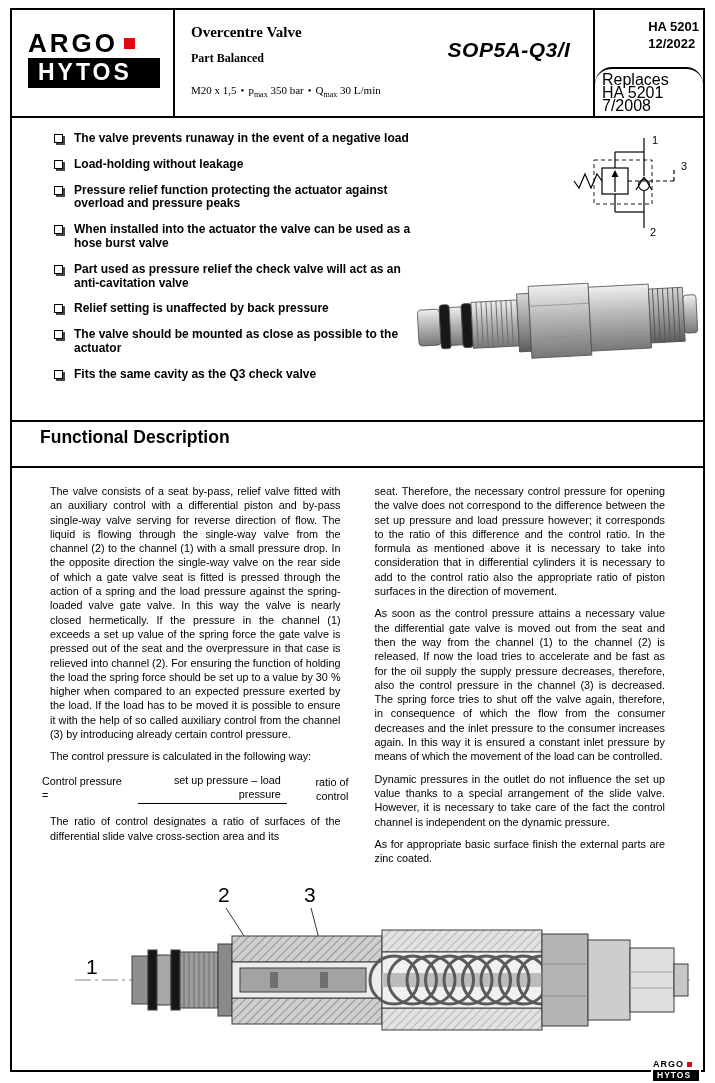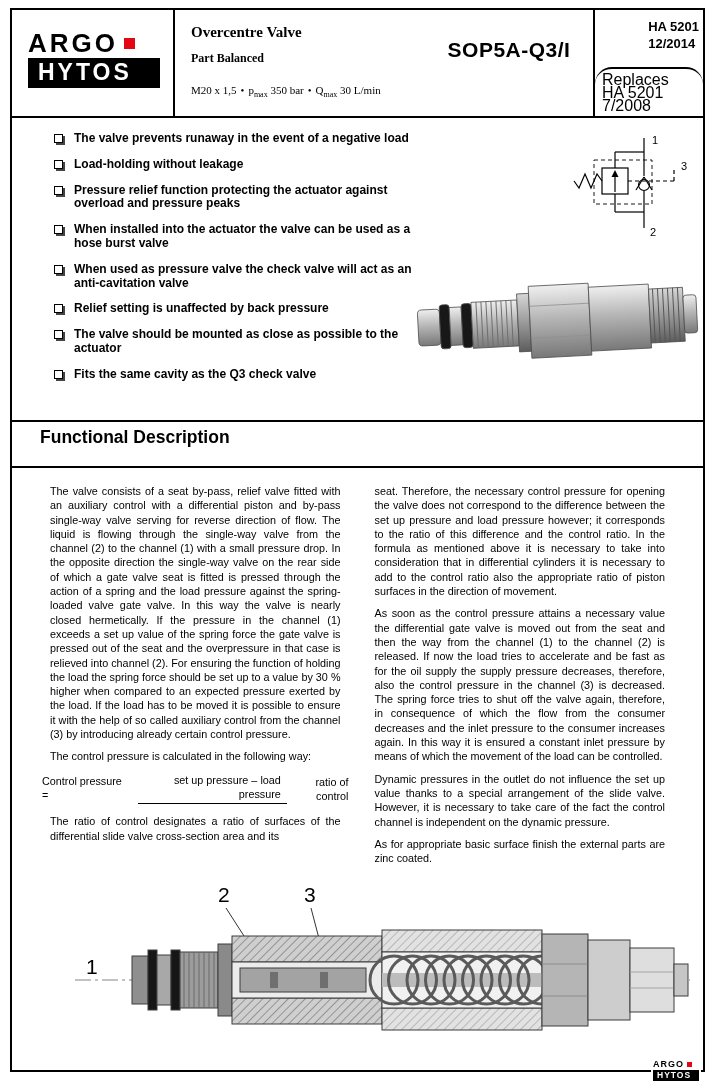--- a/index.html
+++ b/index.html
@@ -17,21 +17,21 @@
   .red-sq { width:11px; height:11px; background:#e30613; display:inline-block; }
   .logo-row2 { margin-top:2px; background:#000; color:#fff; width:132px;
     font-size:23px; font-weight:bold; letter-spacing:3px; padding:1px 6px 2px 10px; }
   .title-cell { flex:1; padding:14px 0 0 16px;font-family:Liberation Serif, serif; }
   .product-title { font-size:15px; font-weight:bold; }
   .product-subtitle { font-size:12px; font-weight:bold; margin-top:10px; }
   .specs { margin-top:18px; font-size:11px; }
   .specs .sep { margin:0 4px; }
   .specs sub { font-size:8px; }
   .model-cell { width:168px; padding-top:28px; text-align:center; }
-  .model { font-size:21px; font-weight:bold; letter-spacing:0.5px; }
+  .model { font-size:21px; font-weight:bold; letter-spacing:0.5px;font-style:italic; }
   .doc-cell { width:110px; border-left:2px solid #000; display:flex; flex-direction:column;align-items:flex-end; }
   .doc-top { flex:1; padding:8px 4px 0 10px; font-size:13px; font-weight:bold; line-height:17px; }
   .doc-bottom { border-top:2px solid #000; padding:4px 2px 4px 7px; font-size:16px; line-height:13px;border-radius:17px; }
 
   
   .features-zone { position:relative; height:302px; }
   .feature-list { padding:14px 0 0 30px; width:408px; }
   .feature { display:flex; gap:11px; margin-bottom:12px;padding-left:12px; }
   .chk { flex:none; width:9px; height:9px; border:1.6px solid #000;
     box-shadow:2px 2px 0 #444; margin-top:2px; background:#fff; }
@@ -87,21 +87,21 @@
         <span>350 bar</span><span class="sep">•</span><span>Q</span><sub>max</sub>
         <span>30 L/min</span>
       </div>
     </div>
     <div class="model-cell">
       <div class="model">SOP5A-Q3/I</div>
     </div>
     <div class="doc-cell">
       <div class="doc-top">
         <div>HA 5201</div>
-        <div>12/2014</div>
+        <div>12/2022</div>
       </div>
       <div class="doc-bottom">
         <div>Replaces</div>
         <div>HA 5201  7/2008</div>
       </div>
     </div>
   </div>
 
   <div class="features-zone">
     <div class="feature-list">
@@ -116,21 +116,21 @@
       <div class="feature">
         <span class="chk"></span>
         <span class="ftext">Pressure relief function protecting the actuator against overload and pressure peaks</span>
       </div>
       <div class="feature">
         <span class="chk"></span>
         <span class="ftext">When installed into the actuator the valve can be used as a hose burst valve</span>
       </div>
       <div class="feature">
         <span class="chk"></span>
-        <span class="ftext">When used as pressure valve the check valve will act as an anti-cavitation valve</span>
+        <span class="ftext">Part used as pressure relief the check valve will act as an anti-cavitation valve</span>
       </div>
       <div class="feature">
         <span class="chk"></span>
         <span class="ftext">Relief setting is unaffected by back pressure</span>
       </div>
       <div class="feature">
         <span class="chk"></span>
         <span class="ftext">The valve should be mounted as close as possible to the actuator</span>
       </div>
       <div class="feature">

